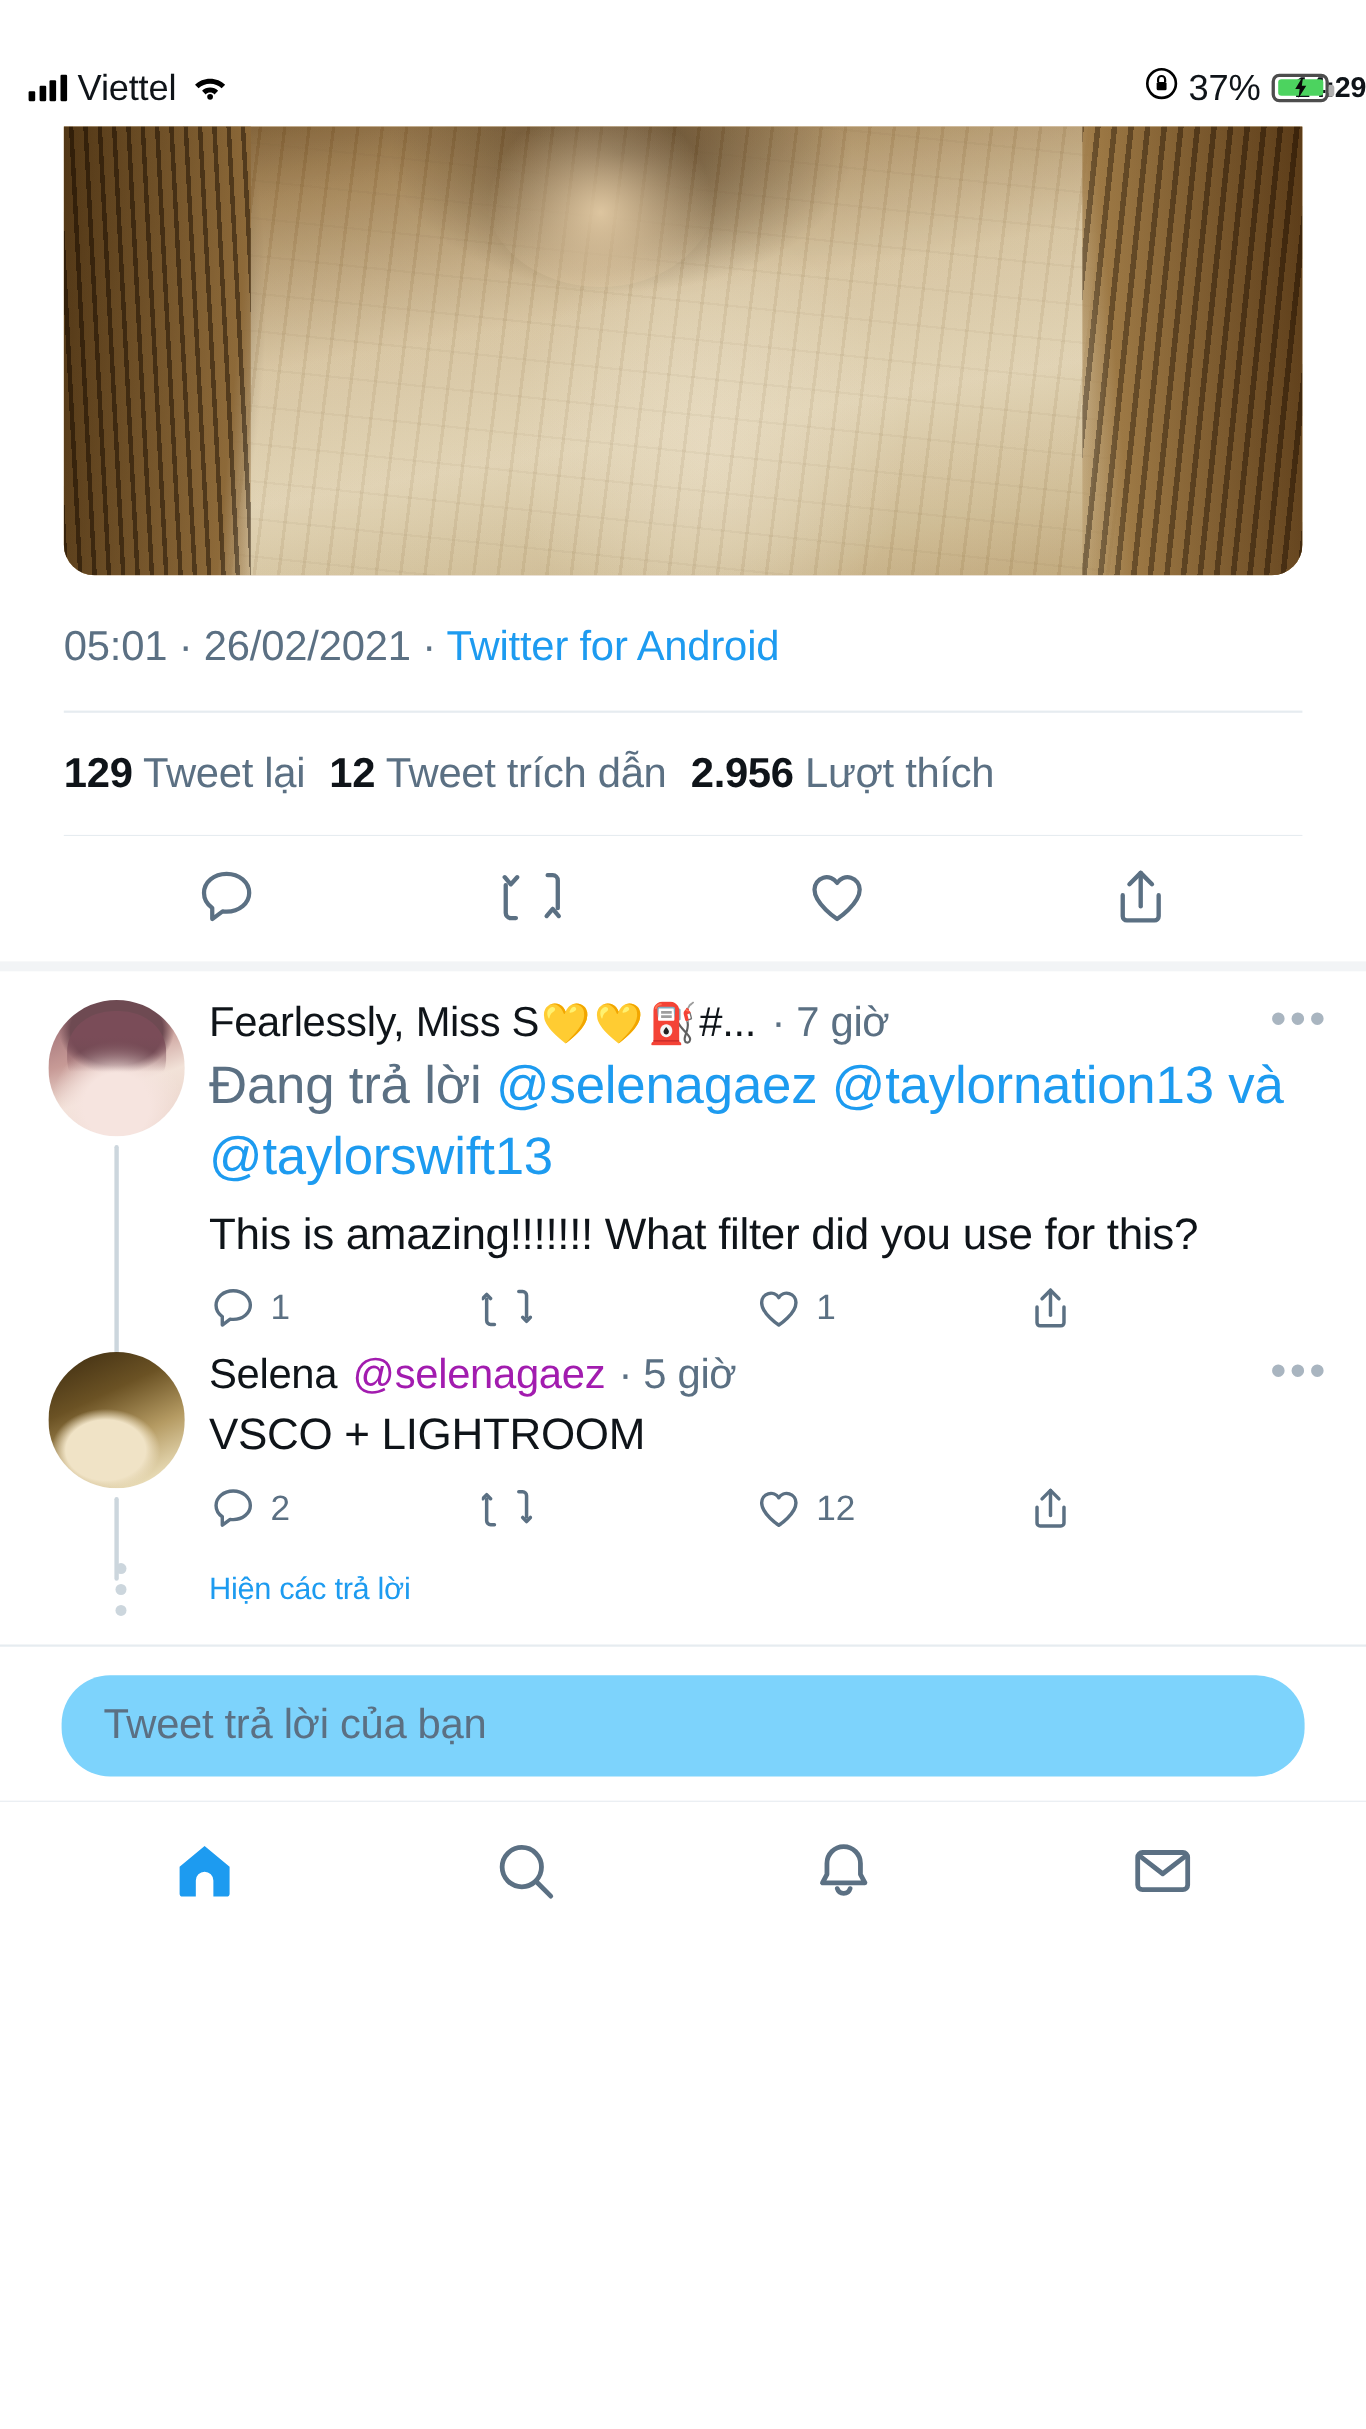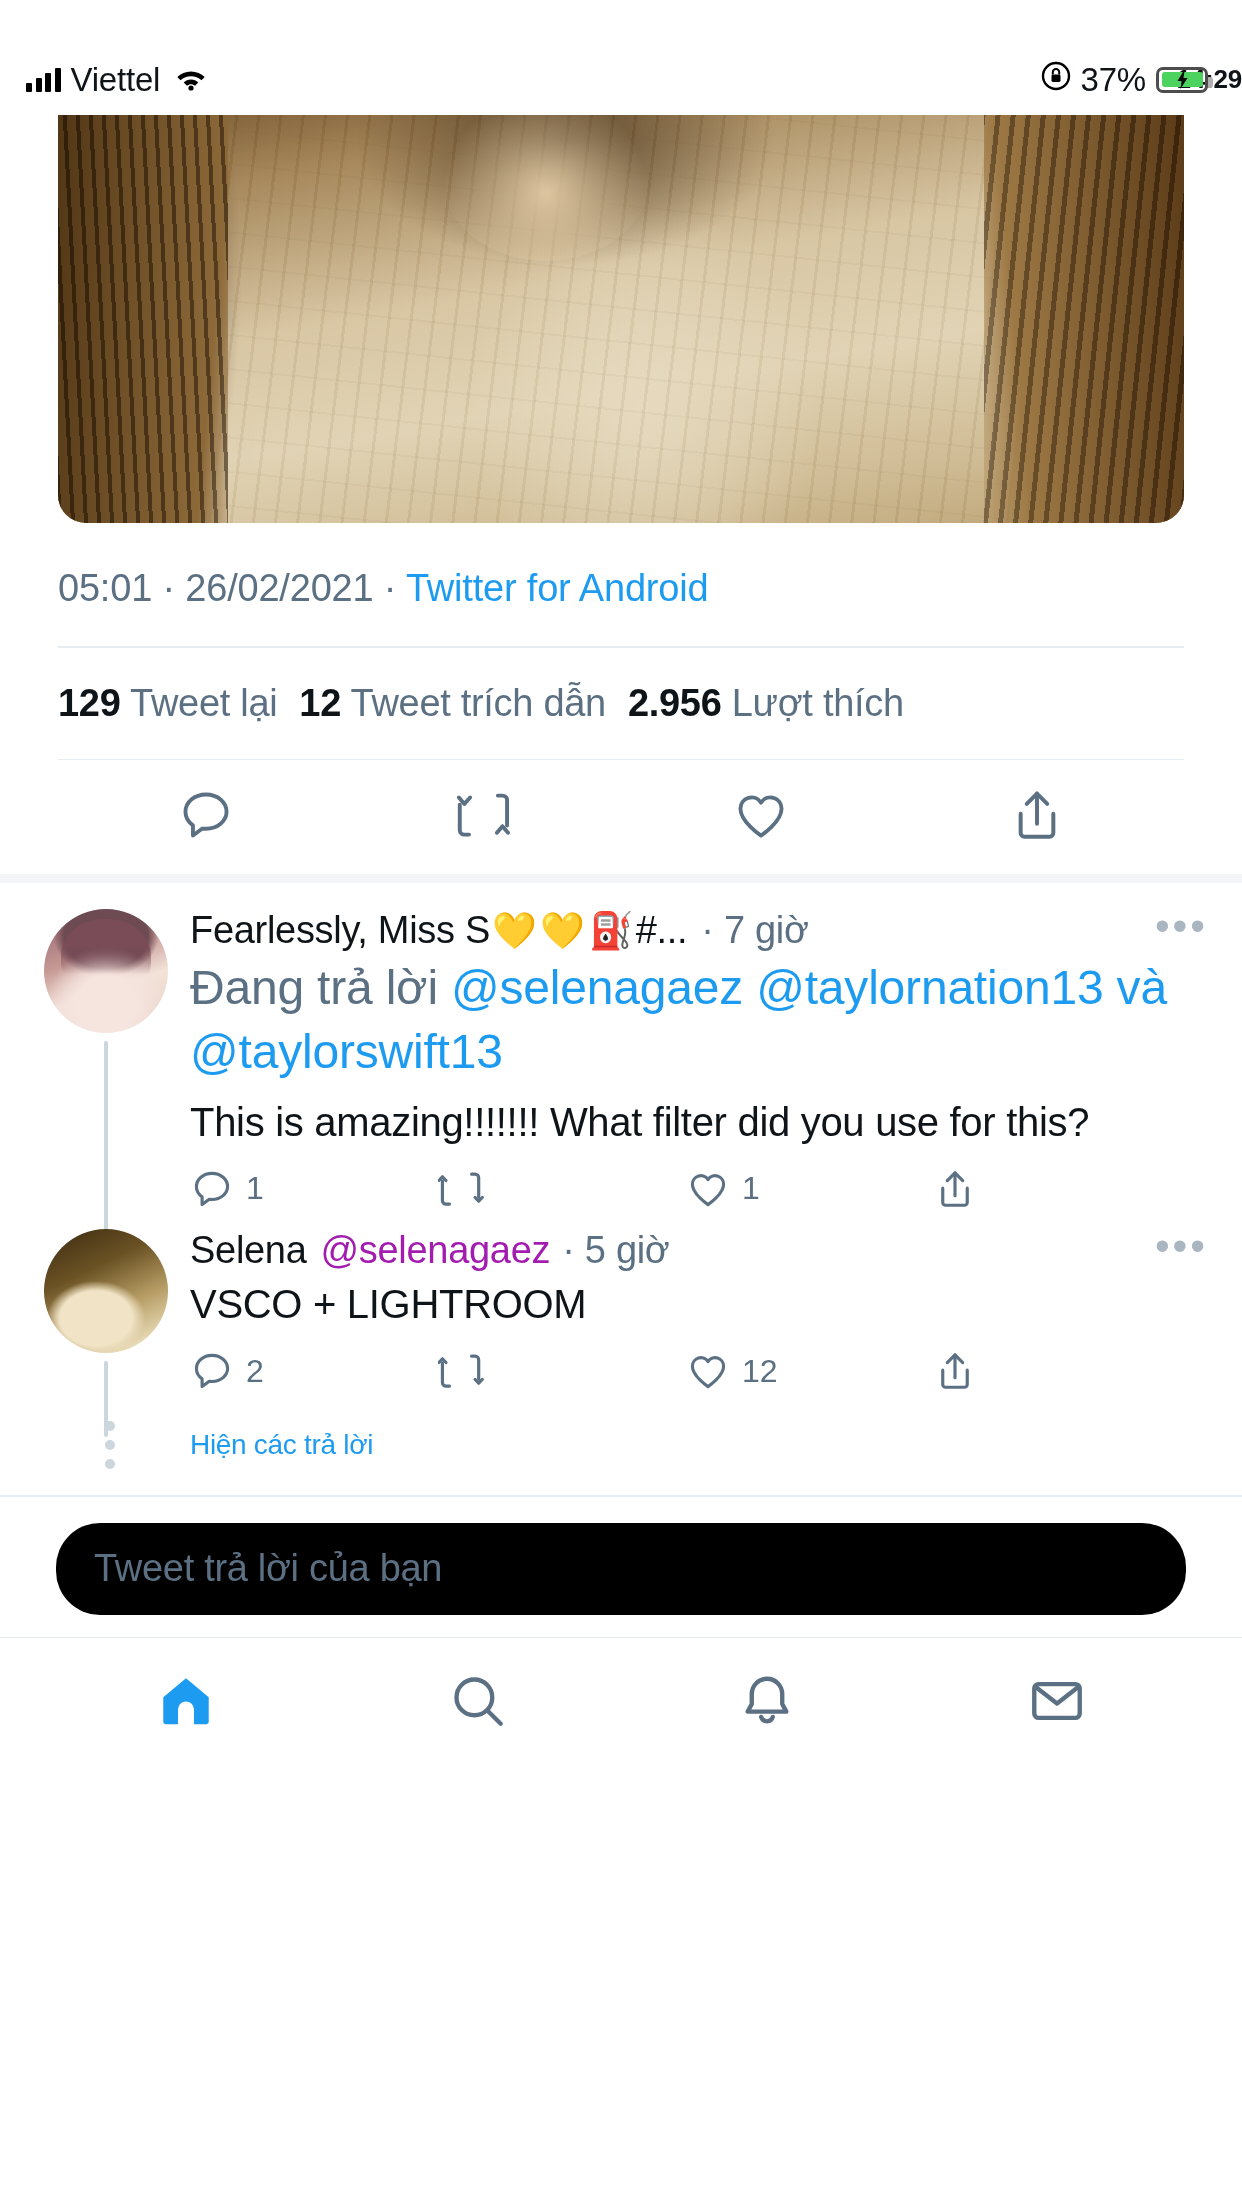--- a/index.html
+++ b/index.html
@@ -186,21 +186,21 @@
   }
   .vdots i{ width:10px; height:10px; border-radius:50%; background:#ccd6dd; display:block;}
   .showmore a{
     font-size:28px; color:#1d9bf0; text-decoration:none; padding-left:14px;
     letter-spacing:-0.3px;
   }
 
   
   .composer{ padding:26px 56px 22px; }
   .composer .box{
-    background:#000000; border-radius:44px;
+    background:#7dd3fc; border-radius:44px;
     height:92px; display:flex; align-items:center;
     padding:0 38px;
   }
   .composer .box span{ color:#5b7083; font-size:38px; letter-spacing:-0.3px;}
 
   
   .tabbar{
     border-top:1.5px solid #e6ecf0;
     height:128px; display:flex; align-items:center; justify-content:space-around;
     padding:0 40px;

